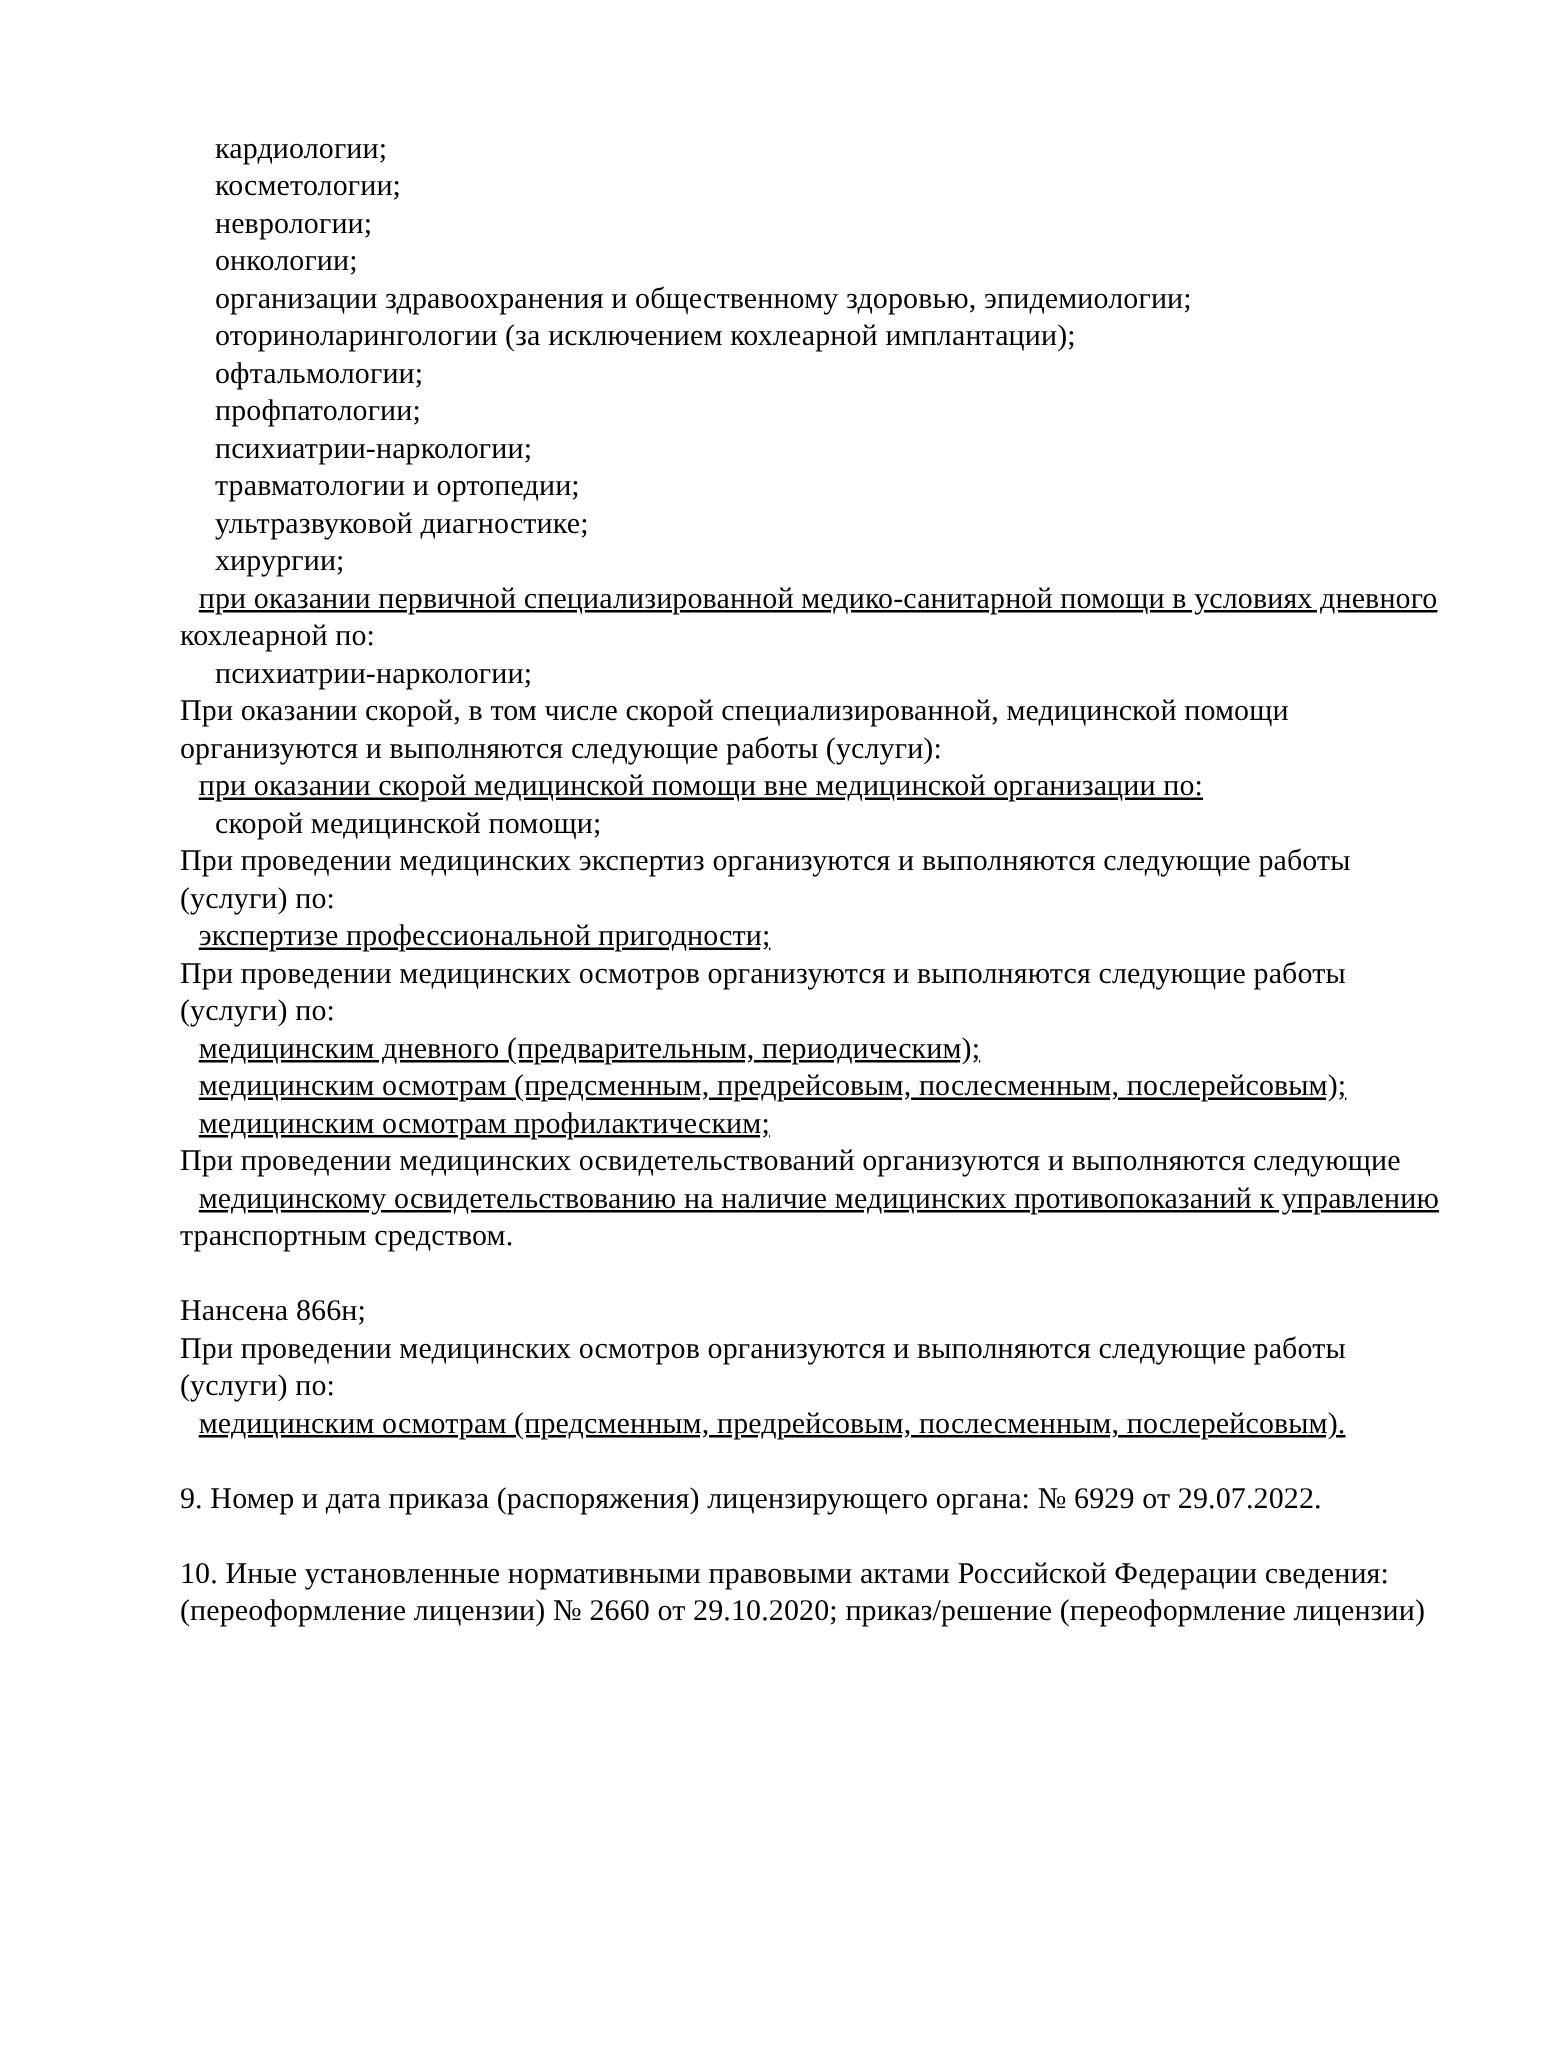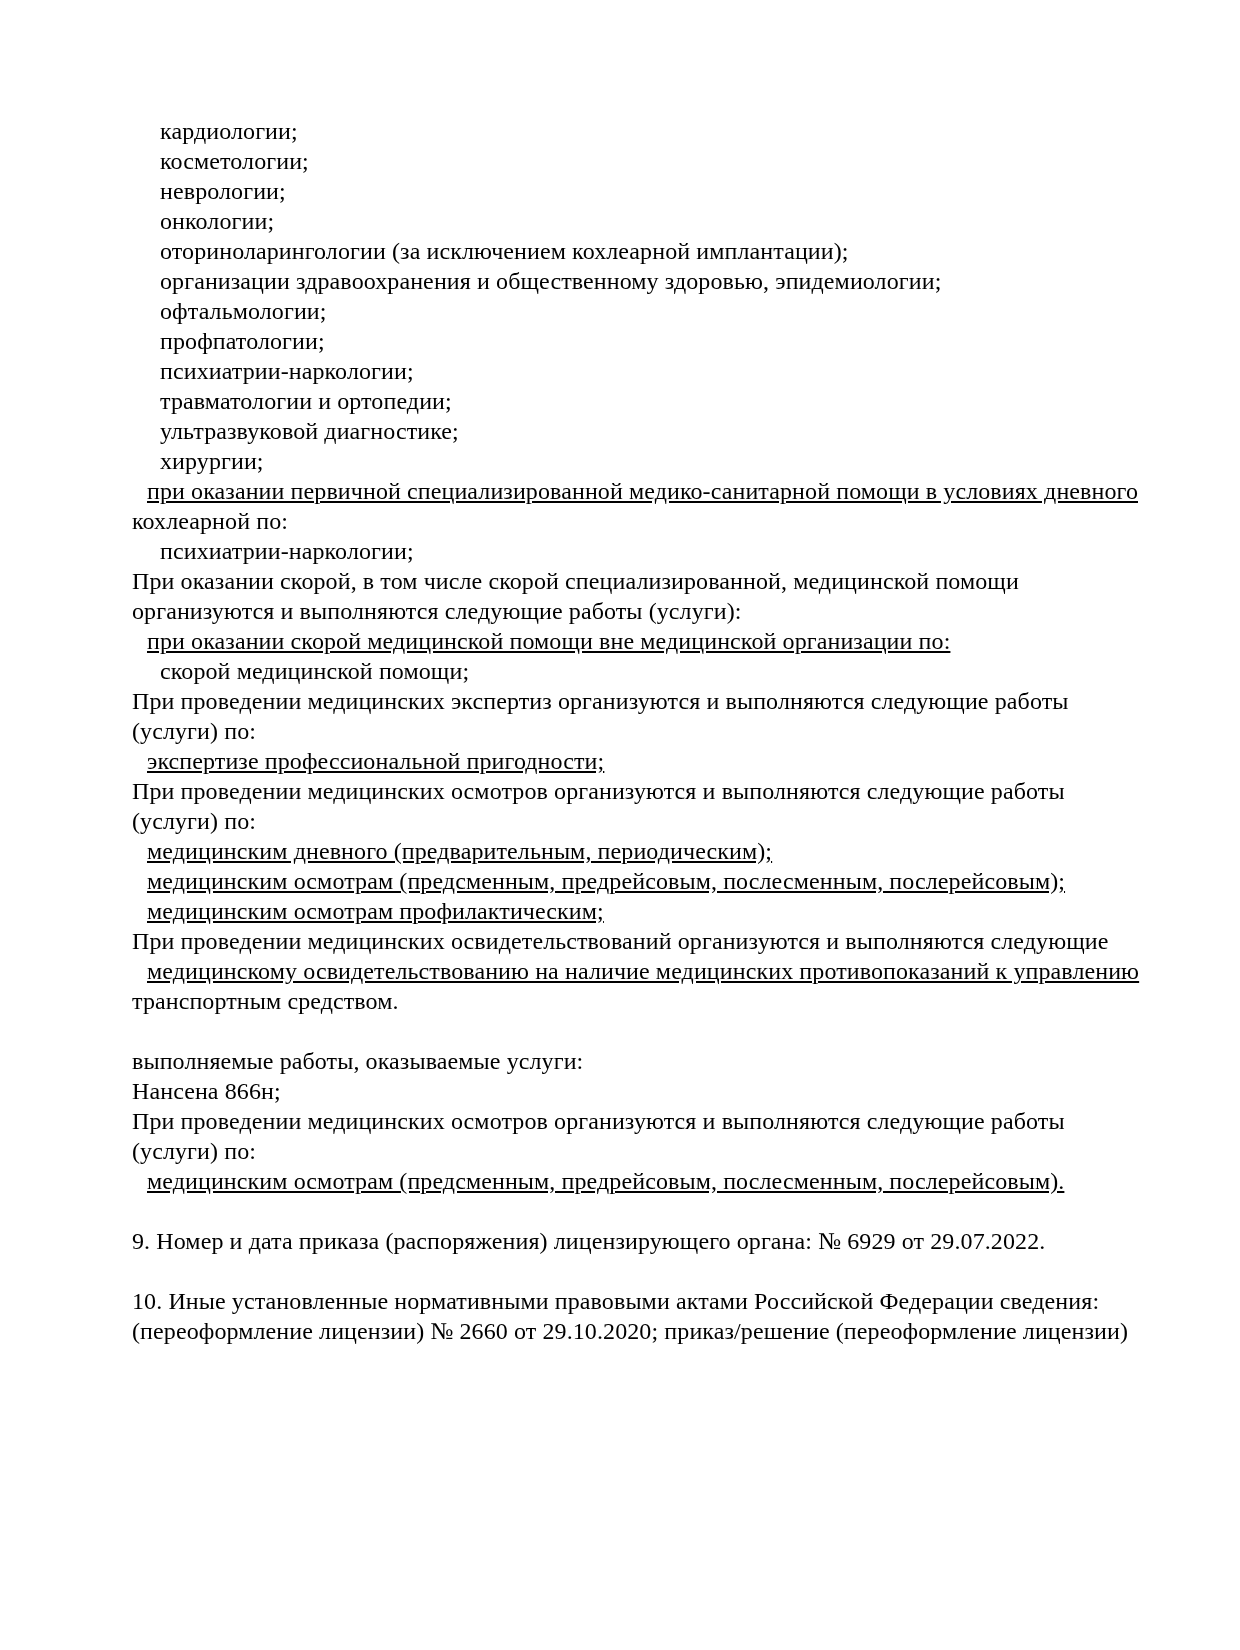--- a/index.html
+++ b/index.html
@@ -15,46 +15,45 @@
     color: #000000;
     overflow: hidden;
   }
   .page {
     position: absolute;
     inset: 0;
     background: #ffffff;
   }
   .text-block {
     position: absolute;
-    left: 132px;
+    left: 144px;
     top: 104px;
     width: 990px;
-    margin-top: 12px;
   }
   .line {
     font-size: 24px;
     line-height: 30px;
     min-height: 30px;
     white-space: nowrap;
     letter-spacing: 0.1px;
   }
   .line.indent-1 { padding-left: 15px; text-decoration: underline; }
   .line.indent-2 { padding-left: 28px; }
 </style>
 </head>
 <body style="background: rgb(255, 255, 255); color: rgb(0, 0, 0);">
 
 <div class="page">
   <div class="text-block" id="license-text">
       <div class="line indent-2">кардиологии;</div>
       <div class="line indent-2">косметологии;</div>
       <div class="line indent-2">неврологии;</div>
       <div class="line indent-2">онкологии;</div>
+      <div class="line indent-2">организации здравоохранения и общественному здоровью, эпидемиологии;</div>
       <div class="line indent-2">оториноларингологии (за исключением кохлеарной имплантации);</div>
-      <div class="line indent-2">организации здравоохранения и общественному здоровью, эпидемиологии;</div>
       <div class="line indent-2">офтальмологии;</div>
       <div class="line indent-2">профпатологии;</div>
       <div class="line indent-2">психиатрии-наркологии;</div>
       <div class="line indent-2">травматологии и ортопедии;</div>
       <div class="line indent-2">ультразвуковой диагностике;</div>
       <div class="line indent-2">хирургии;</div>
       <div class="line indent-1">при оказании первичной специализированной медико-санитарной помощи в условиях дневного</div>
       <div class="line indent-0">кохлеарной по:</div>
       <div class="line indent-2">психиатрии-наркологии;</div>
       <div class="line indent-0">При оказании скорой, в том числе скорой специализированной, медицинской помощи</div>
@@ -66,21 +65,20 @@
       <div class="line indent-1">экспертизе профессиональной пригодности;</div>
       <div class="line indent-0">При проведении медицинских осмотров организуются и выполняются следующие работы</div>
       <div class="line indent-0">(услуги) по:</div>
       <div class="line indent-1">медицинским дневного (предварительным, периодическим);</div>
       <div class="line indent-1">медицинским осмотрам (предсменным, предрейсовым, послесменным, послерейсовым);</div>
       <div class="line indent-1">медицинским осмотрам профилактическим;</div>
       <div class="line indent-0">При проведении медицинских освидетельствований организуются и выполняются следующие</div>
       <div class="line indent-1">медицинскому освидетельствованию на наличие медицинских противопоказаний к управлению</div>
       <div class="line indent-0">транспортным средством.</div>
       <div class="line indent-0"></div>
-      <div class="line indent-0">выполняемые работы, оказываемые услуги:</div>
       <div class="line indent-0">Нансена 866н;</div>
       <div class="line indent-0">При проведении медицинских осмотров организуются и выполняются следующие работы</div>
       <div class="line indent-0">(услуги) по:</div>
       <div class="line indent-1">медицинским осмотрам (предсменным, предрейсовым, послесменным, послерейсовым).</div>
       <div class="line indent-0"></div>
       <div class="line indent-0">9. Номер и дата приказа (распоряжения) лицензирующего органа: № 6929 от 29.07.2022.</div>
       <div class="line indent-0"></div>
       <div class="line indent-0">10. Иные установленные нормативными правовыми актами Российской Федерации сведения:</div>
       <div class="line indent-0">(переоформление лицензии) № 2660 от 29.10.2020; приказ/решение (переоформление лицензии)</div>
     </div>

